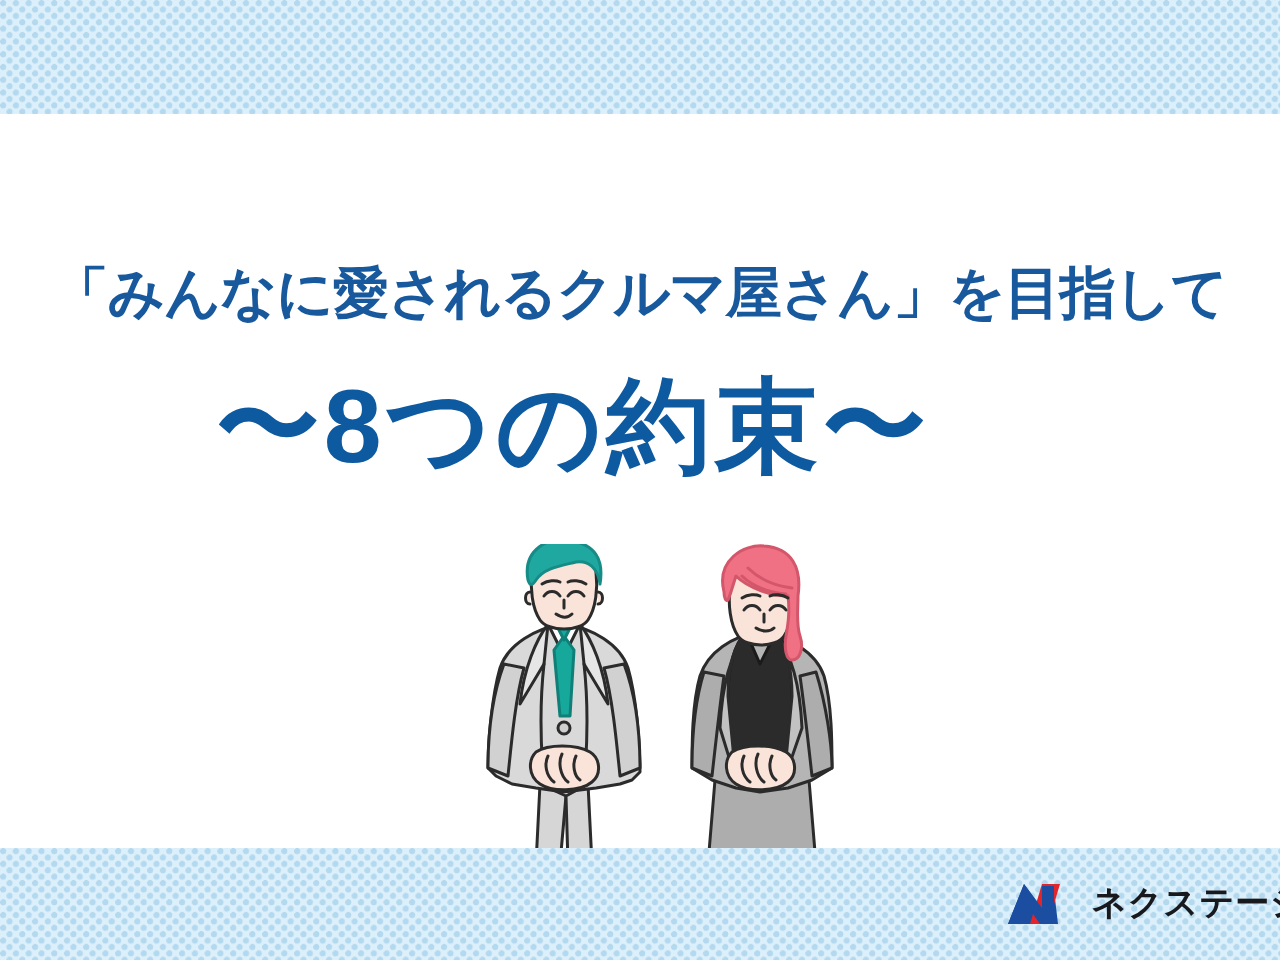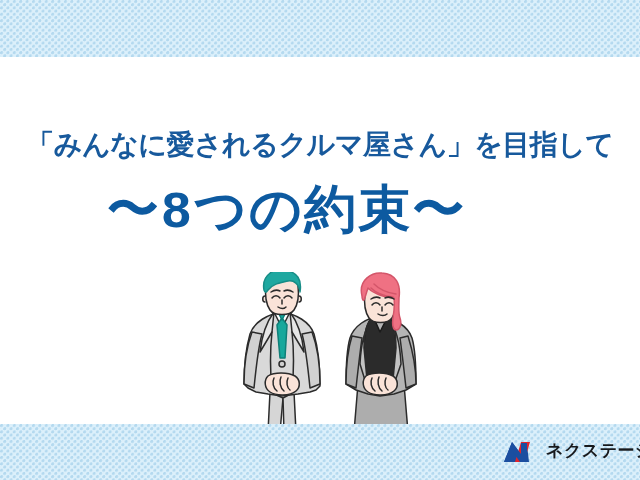--- a/index.html
+++ b/index.html
@@ -7,21 +7,20 @@
     width:640px; height:480px;
     background:#ffffff;
     font-family:"Liberation Sans","DejaVu Sans",sans-serif;
     overflow:hidden;
   }
   #stage {
     position:relative;
     width:640px; height:480px;
     background:#ffffff;
     overflow:hidden;
-    font-family:Liberation Mono, monospace;
   }
 
   
   .dot-band {
     position:absolute;
     left:0; width:640px;
     background-color:#dcf0fb;
     background-image:
       radial-gradient(circle at 1.6px 1.6px, #b4d9ef 1.4px, rgba(180,217,239,0) 1.7px),
       radial-gradient(circle at 1.6px 1.6px, #b4d9ef 1.4px, rgba(180,217,239,0) 1.7px);

